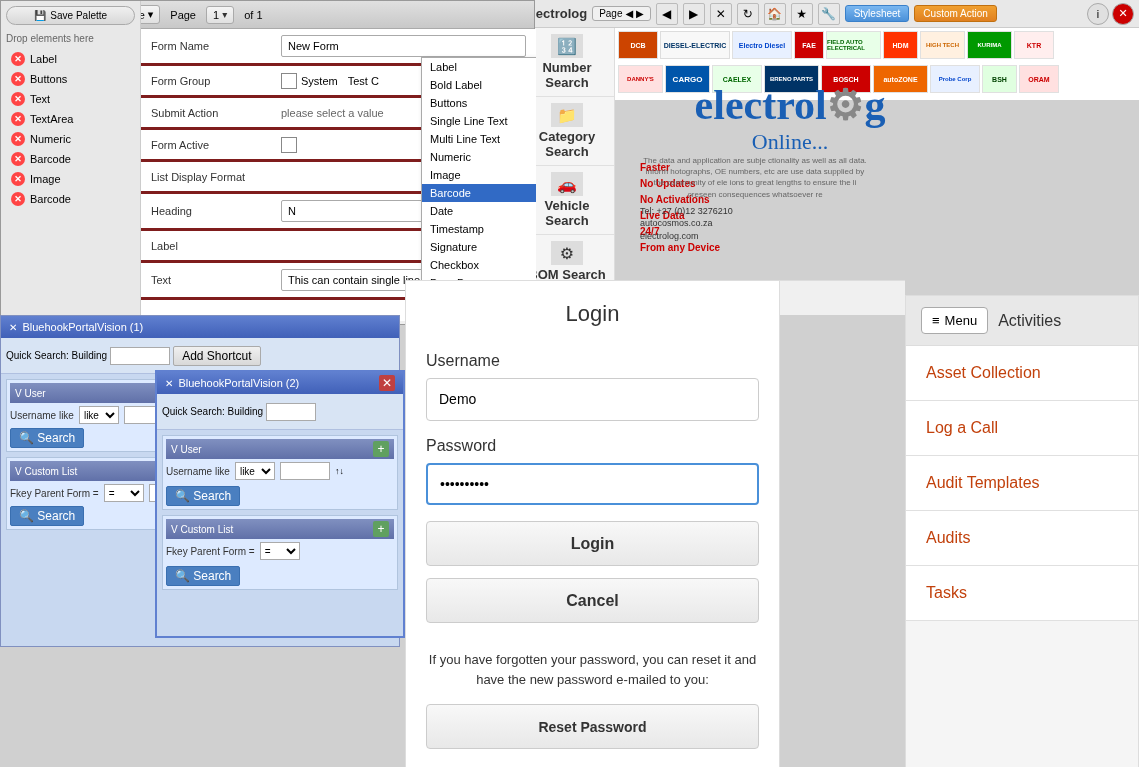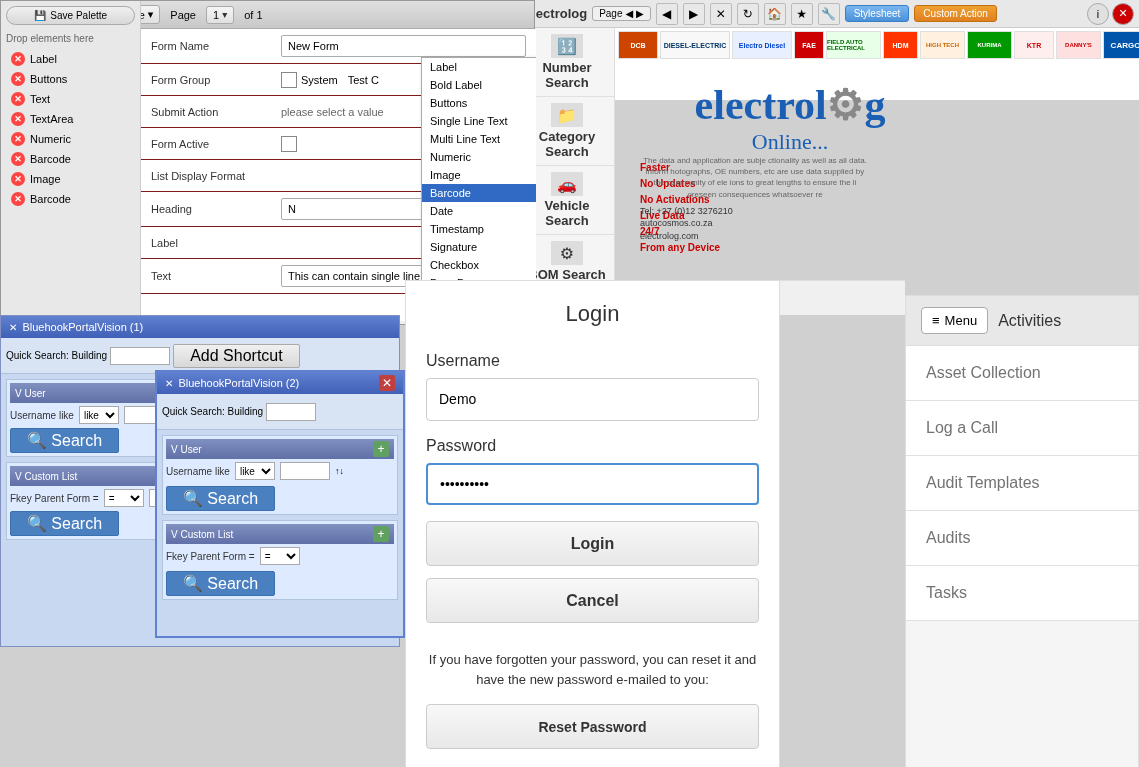--- a/index.html
+++ b/index.html
@@ -169,21 +169,21 @@
       width: 395px;
       height: 292px;
       background: white;
       overflow: hidden;
     }
 
     .form-row {
       display: flex;
       align-items: center;
       padding: 6px 10px;
-      border-bottom: 1px solid #7f1d1d;
+      border-bottom: 3px solid #7f1d1d;
       min-height: 32px;
       position: relative;
     }
 
     .form-row-label {
       width: 130px;
       font-size: 11px;
       color: #333;
       flex-shrink: 0;
     }
@@ -323,22 +323,22 @@
       align-items: center;
       padding: 2px 5px;
       gap: 3px;
       border-bottom: 1px solid #b0c0e0;
     }
 
     .bluehook-search-btn {
       background: linear-gradient(to bottom, #f0f0f0, #d8d8d8);
       border: 1px solid #aaa;
       border-radius: 2px;
-      padding: 2px 16px;
-      font-size: 16px;
+      padding: 2px 8px;
+      font-size: 12px;
       cursor: pointer;
     }
 
     .bluehook-content {
       padding: 5px;
       font-size: 10px;
     }
 
     .bluehook-section {
       background: #ddeaff;
@@ -537,21 +537,21 @@
     .activities-label {
       font-size: 16px;
       color: #333;
       font-weight: normal;
     }
 
     .menu-item {
       padding: 18px 20px;
       border-bottom: 1px solid #e0e0e0;
       font-size: 16px;
-      color: #737373;
+      color: #c2410c;
       cursor: pointer;
       background: white;
     }
 
     .menu-item.highlighted {
       background: white;
     }
 
     
     .sidebar-item-label {
@@ -761,21 +761,21 @@
   </div>
   <div class="custom-action-btn">
     <span>Custom Action</span>
   </div>
   <div class="elec-topright-icons">
     <div class="elec-icon-circle">ℹ</div>
     <div class="elec-icon-circle elec-icon-red">✕</div>
   </div>
 </div>
 
-<div style="position:absolute;top:28px;left:615px;width:524px;height:72px;background:white;z-index:2;display:flex;flex-direction:row;gap:2px;padding:3px;">
+<div style="position:absolute;top:28px;left:615px;width:524px;height:72px;background:white;z-index:2;display:flex;flex-direction:column;gap:2px;padding:3px;">
   <div style="display:flex;gap:2px;height:32px;">
     <div class="brand-logo logo-dcb" style="width:40px;font-size:7px;background:#cc4400;">DCB</div>
     <div class="brand-logo" style="width:70px;font-size:7px;background:#f8f8f8;border:1px solid #ddd;">
         <span style="color:#003366;font-weight:bold;font-size:7px;">DIESEL-ELECTRIC</span>
       </div>
     <div class="brand-logo" style="width:60px;font-size:7px;background:#e8f0ff;">
         <span style="color:#0044cc;font-size:7px;font-weight:bold;">Electro Diesel</span>
       </div>
     <div class="brand-logo logo-fae" style="width:30px;">FAE</div>
     <div class="brand-logo" style="width:55px;font-size:6px;background:#e8ffe8;">

